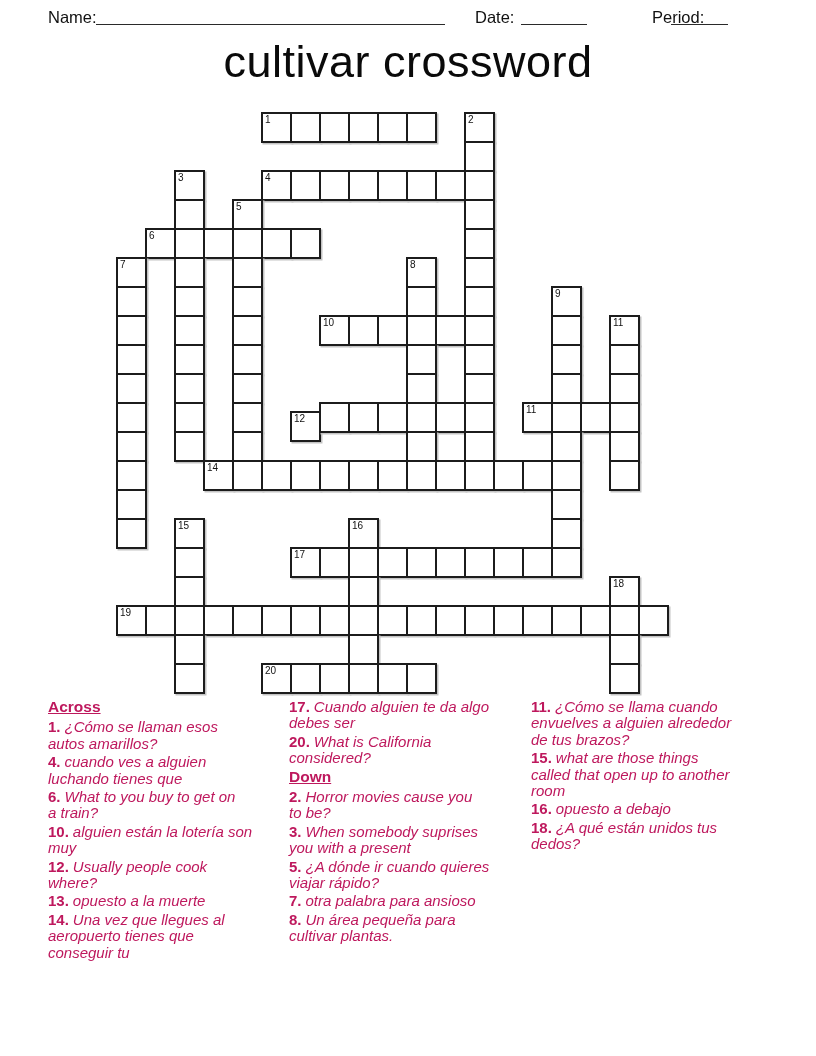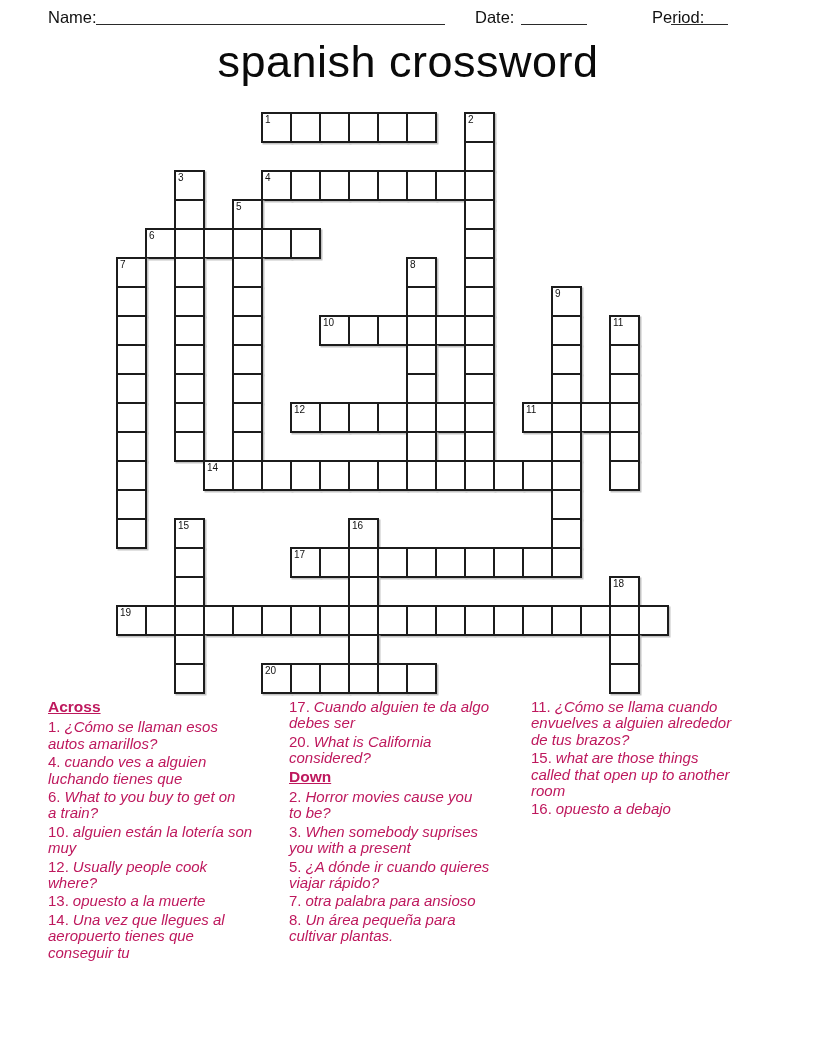--- a/index.html
+++ b/index.html
@@ -79,38 +79,38 @@
   #clue-col-1 { left: 48px;  width: 240px; }
   #clue-col-2 { left: 289px; width: 246px; }
   #clue-col-3 { left: 531px; width: 256px; }
   .clue-heading {
     font-weight: bold;
     text-decoration: underline;
     font-size: 15.5px;
     margin: 0 0 4px 0;
   }
   .clue { margin: 0 0 2px 0; }
-  .clue-num { font-weight: normal; margin-right: 4px; text-align: right; }
+  .clue-num { font-weight: bold; margin-right: 4px; text-align: right; }
   .clue-text { white-space: pre-line; font-style: italic; }
 </style>
 </head>
 <body>
 
 <div id="page">
 
   <span id="name-label" class="hdr-label">Name:</span>
   <div id="name-line" class="blank-line"></div>
 
   <span id="date-label" class="hdr-label">Date:</span>
   <div id="date-line" class="blank-line"></div>
 
   <span id="period-label" class="hdr-label">Period:</span>
   <div id="period-line" class="blank-line"></div>
 
-  <div id="title">spanish crossword</div>
+  <div id="title">cultivar crossword</div>
 
   <div id="grid">
       <div class="cell" style="left: 145px; top: 0px;">
         <span class="cell-num">1</span>
       </div>
       <div class="cell" style="left: 174px; top: 0px;"></div>
       <div class="cell" style="left: 203px; top: 0px;"></div>
       <div class="cell" style="left: 232px; top: 0px;"></div>
       <div class="cell" style="left: 261px; top: 0px;"></div>
       <div class="cell" style="left: 290px; top: 0px;"></div>
@@ -187,21 +187,21 @@
       <div class="cell" style="left: 0px; top: 261px;"></div>
       <div class="cell" style="left: 58px; top: 261px;"></div>
       <div class="cell" style="left: 116px; top: 261px;"></div>
       <div class="cell" style="left: 290px; top: 261px;"></div>
       <div class="cell" style="left: 348px; top: 261px;"></div>
       <div class="cell" style="left: 435px; top: 261px;"></div>
       <div class="cell" style="left: 493px; top: 261px;"></div>
       <div class="cell" style="left: 0px; top: 290px;"></div>
       <div class="cell" style="left: 58px; top: 290px;"></div>
       <div class="cell" style="left: 116px; top: 290px;"></div>
-      <div class="cell" style="left: 174px; top: 290px;">
+      <div class="cell" style="left: 174px; top: 299px;">
         <span class="cell-num">12</span>
       </div>
       <div class="cell" style="left: 203px; top: 290px;"></div>
       <div class="cell" style="left: 232px; top: 290px;"></div>
       <div class="cell" style="left: 261px; top: 290px;"></div>
       <div class="cell" style="left: 290px; top: 290px;"></div>
       <div class="cell" style="left: 319px; top: 290px;"></div>
       <div class="cell" style="left: 348px; top: 290px;"></div>
       <div class="cell" style="left: 406px; top: 290px;">
         <span class="cell-num">11</span>
@@ -331,15 +331,17 @@
 cultivar plantas.</span></p>
     </div>
   <div id="clue-col-3" class="clue-col">
       <p class="clue"><b class="clue-num">11.</b><span class="clue-text">¿Cómo se llama cuando
 envuelves a alguien alrededor
 de tus brazos?</span></p>
       <p class="clue"><b class="clue-num">15.</b><span class="clue-text">what are those things
 called that open up to another
 room</span></p>
       <p class="clue"><b class="clue-num">16.</b><span class="clue-text">opuesto a debajo</span></p>
+      <p class="clue"><b class="clue-num">18.</b><span class="clue-text">¿A qué están unidos tus
+dedos?</span></p>
     </div>
 
 </div>
 
 </body></html>

